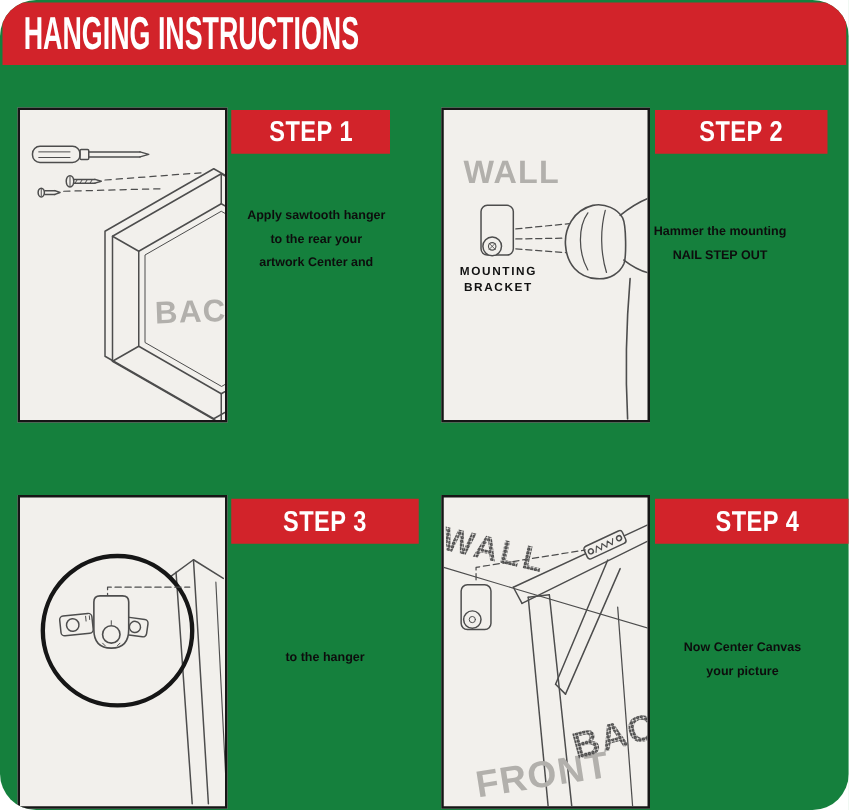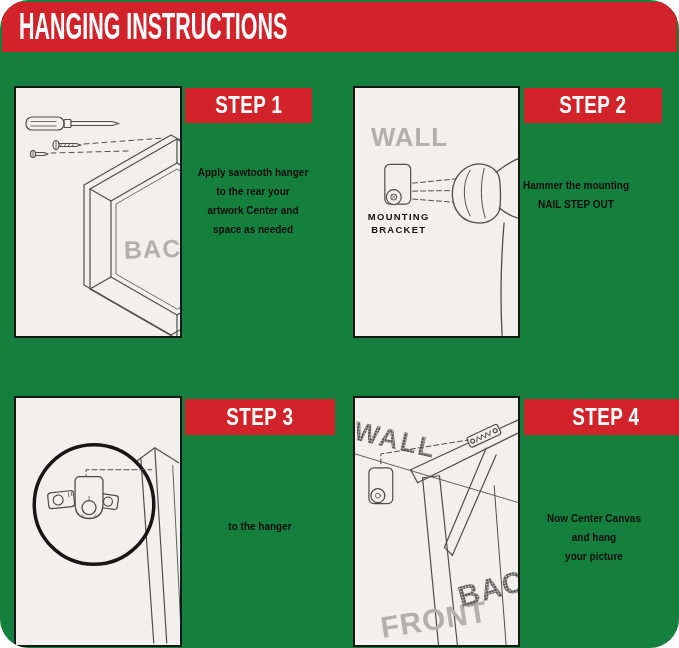--- a/index.html
+++ b/index.html
@@ -86,21 +86,20 @@
         <text x="108" y="170" font-size="25" letter-spacing="1" fill="#b2b0ac" stroke="none" transform="rotate(-2 130 162)">BACK</text>
       </svg>
     </div>
     <div class="banner" style="left:185px; top:88px; width:127px; height:35px;">
       <span class="banner-label">STEP 1</span>
     </div>
     <div class="instr" style="left:178px; top:163px; width:150px;">
       <div>Apply sawtooth hanger</div>
       <div>to the rear your</div>
       <div>artwork Center and</div>
-      <div>space as needed</div>
     </div>
   </div>
 
   <div>
     <div class="panel" style="left:353px; top:86px; width:167px; height:252px;">
       <svg viewBox="0 0 164 248" fill="none" stroke="#4d4d4d" stroke-width="1.2" stroke-linecap="round" stroke-linejoin="round">
         <text x="16" y="58" font-size="26" letter-spacing="1" fill="#b2b0ac" stroke="none">WALL</text>
 
         <g stroke-dasharray="5 3" stroke-width="1">
           <path d="M58,95 L128,88"></path>
@@ -221,18 +220,17 @@
         <text x="-2" y="44" font-size="27" letter-spacing="2" fill="url(#ht4)" stroke="none" transform="rotate(13 10 40)">WALL</text>
         <text x="26" y="236" font-size="30" letter-spacing="1" fill="#b2b0ac" stroke="none" transform="rotate(-9 60 228)">FRONT</text>
         <text x="104" y="204" font-size="30" letter-spacing="1" fill="url(#ht4)" stroke="none" transform="rotate(-15 130 196)">BACK</text>
       </svg>
     </div>
     <div class="banner" style="left:524px; top:399px; width:164px; height:36px;">
       <span class="banner-label">STEP 4</span>
     </div>
     <div class="instr" style="left:518px; top:509px; width:152px;">
       <div>Now Center Canvas</div>
-      <div>and hang</div>
       <div>your picture</div>
     </div>
   </div>
 
 </div>
 
 </body></html>

